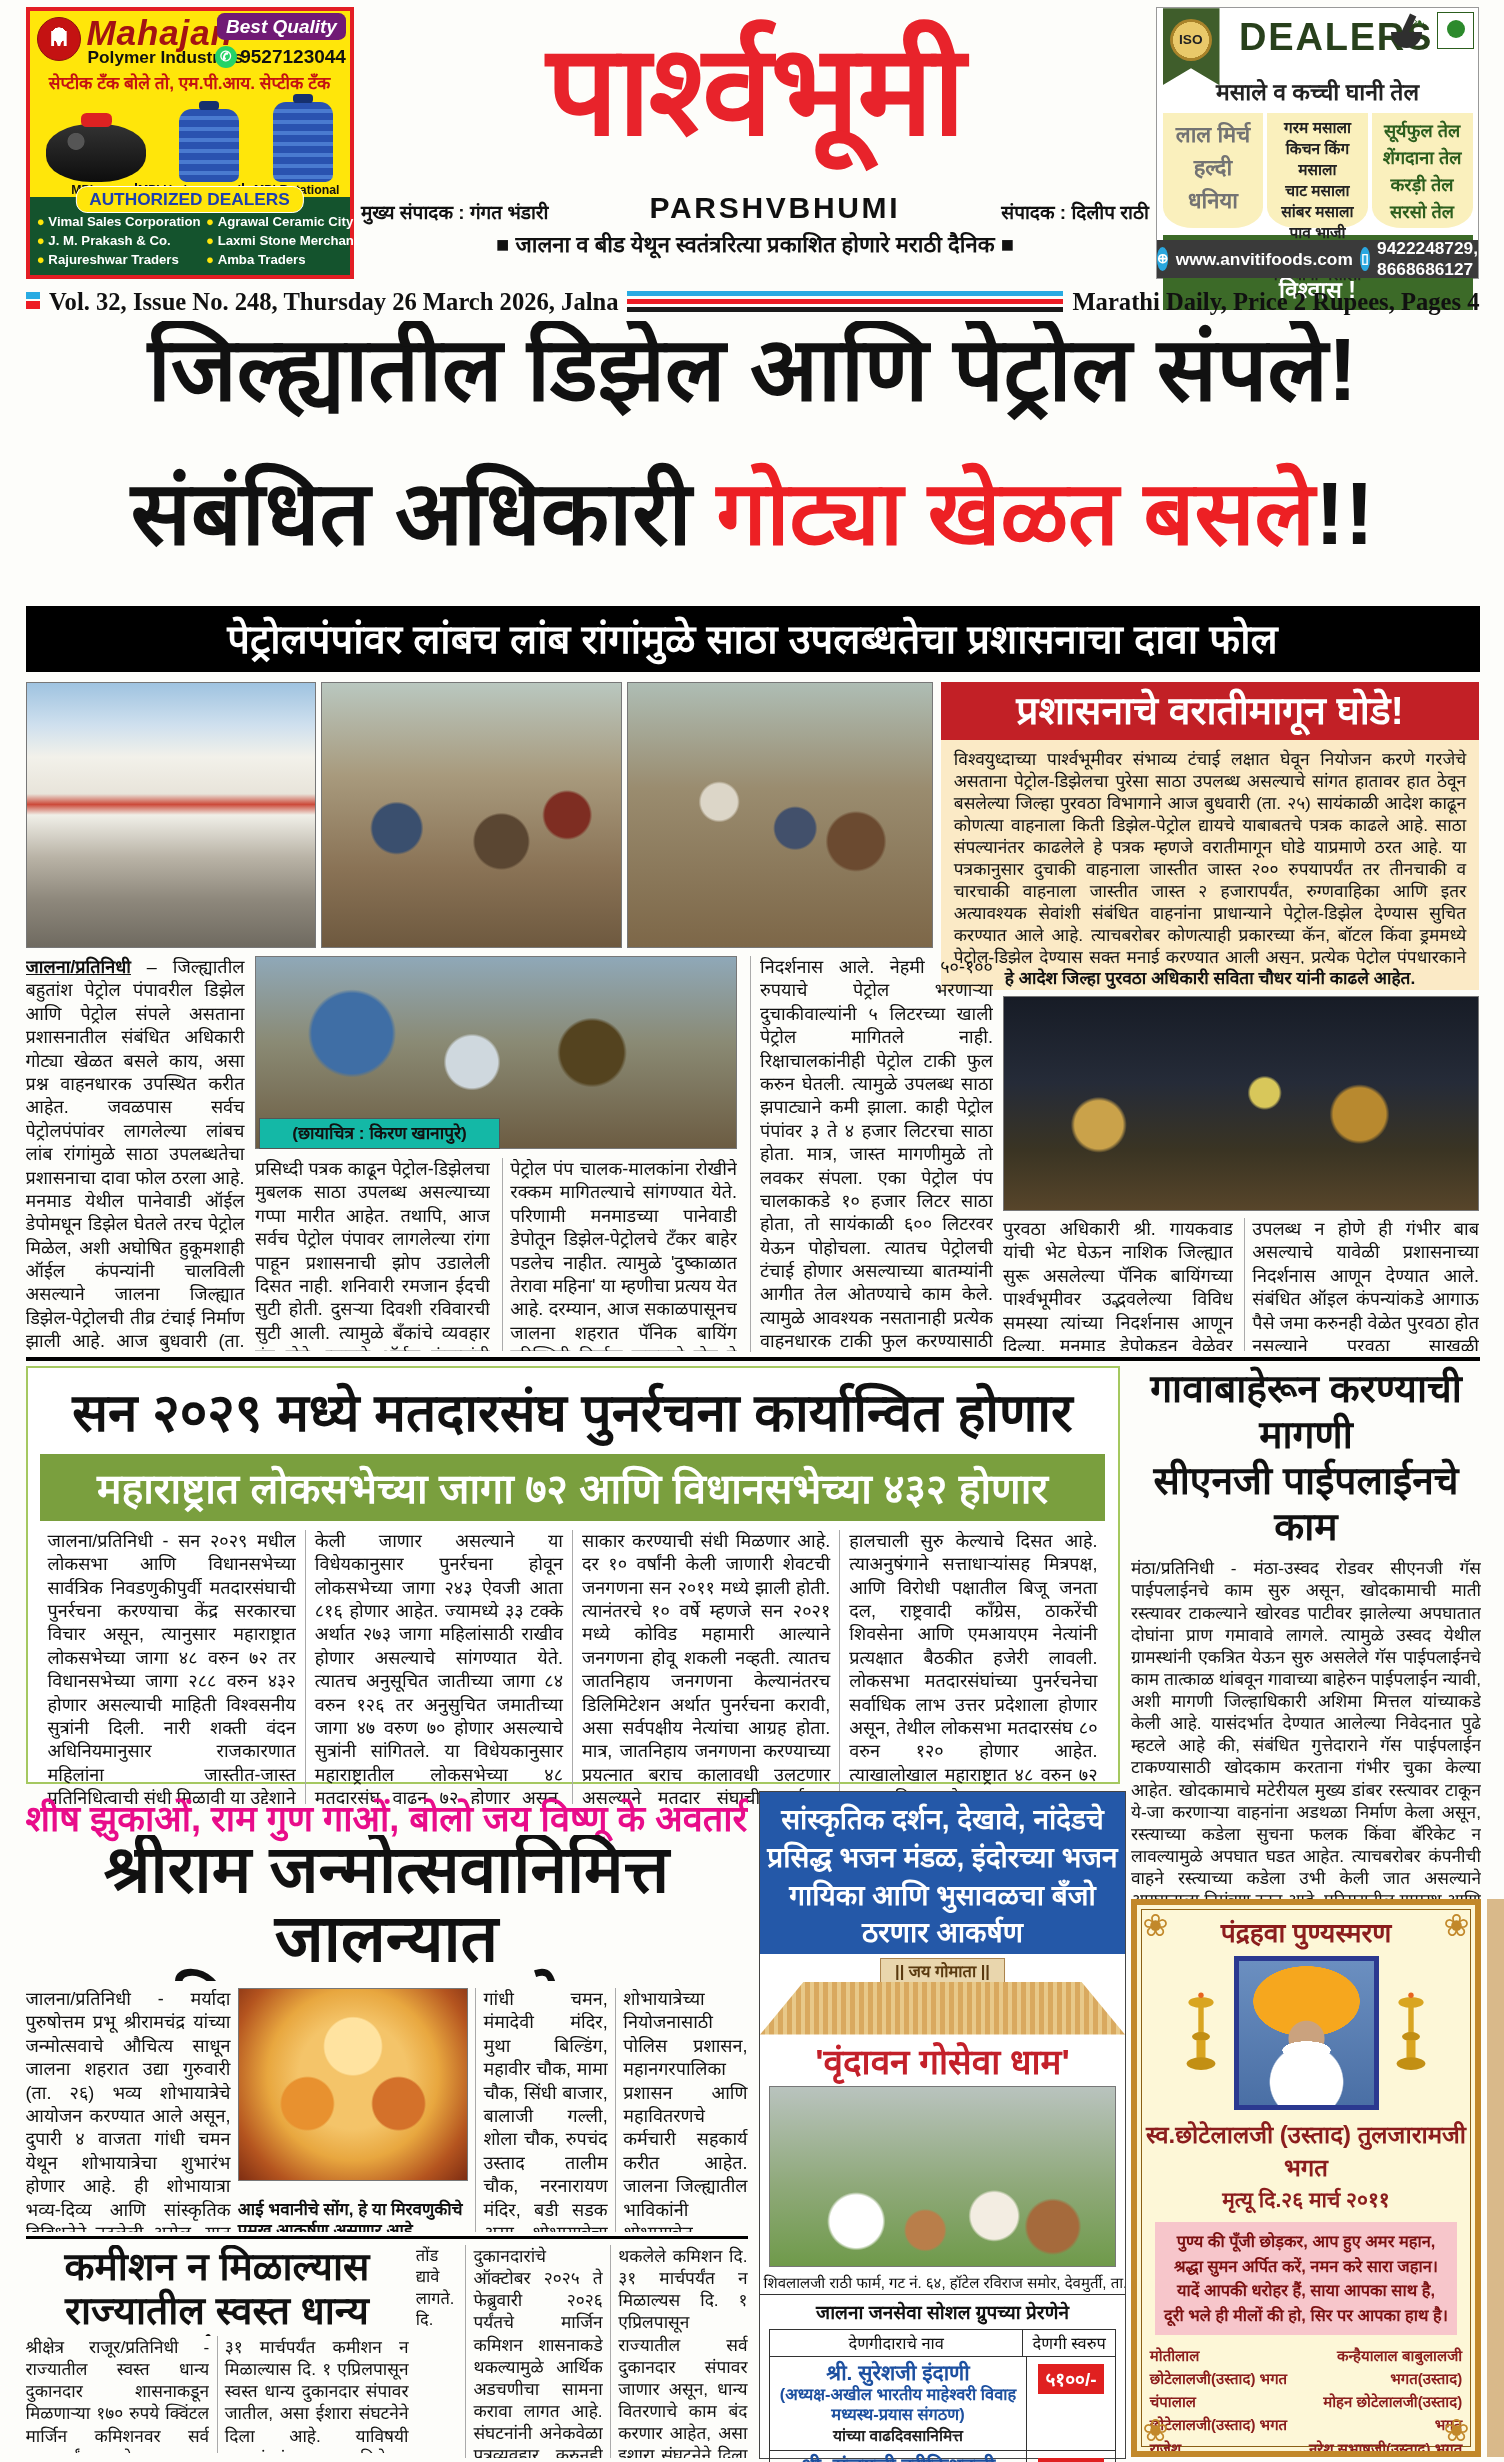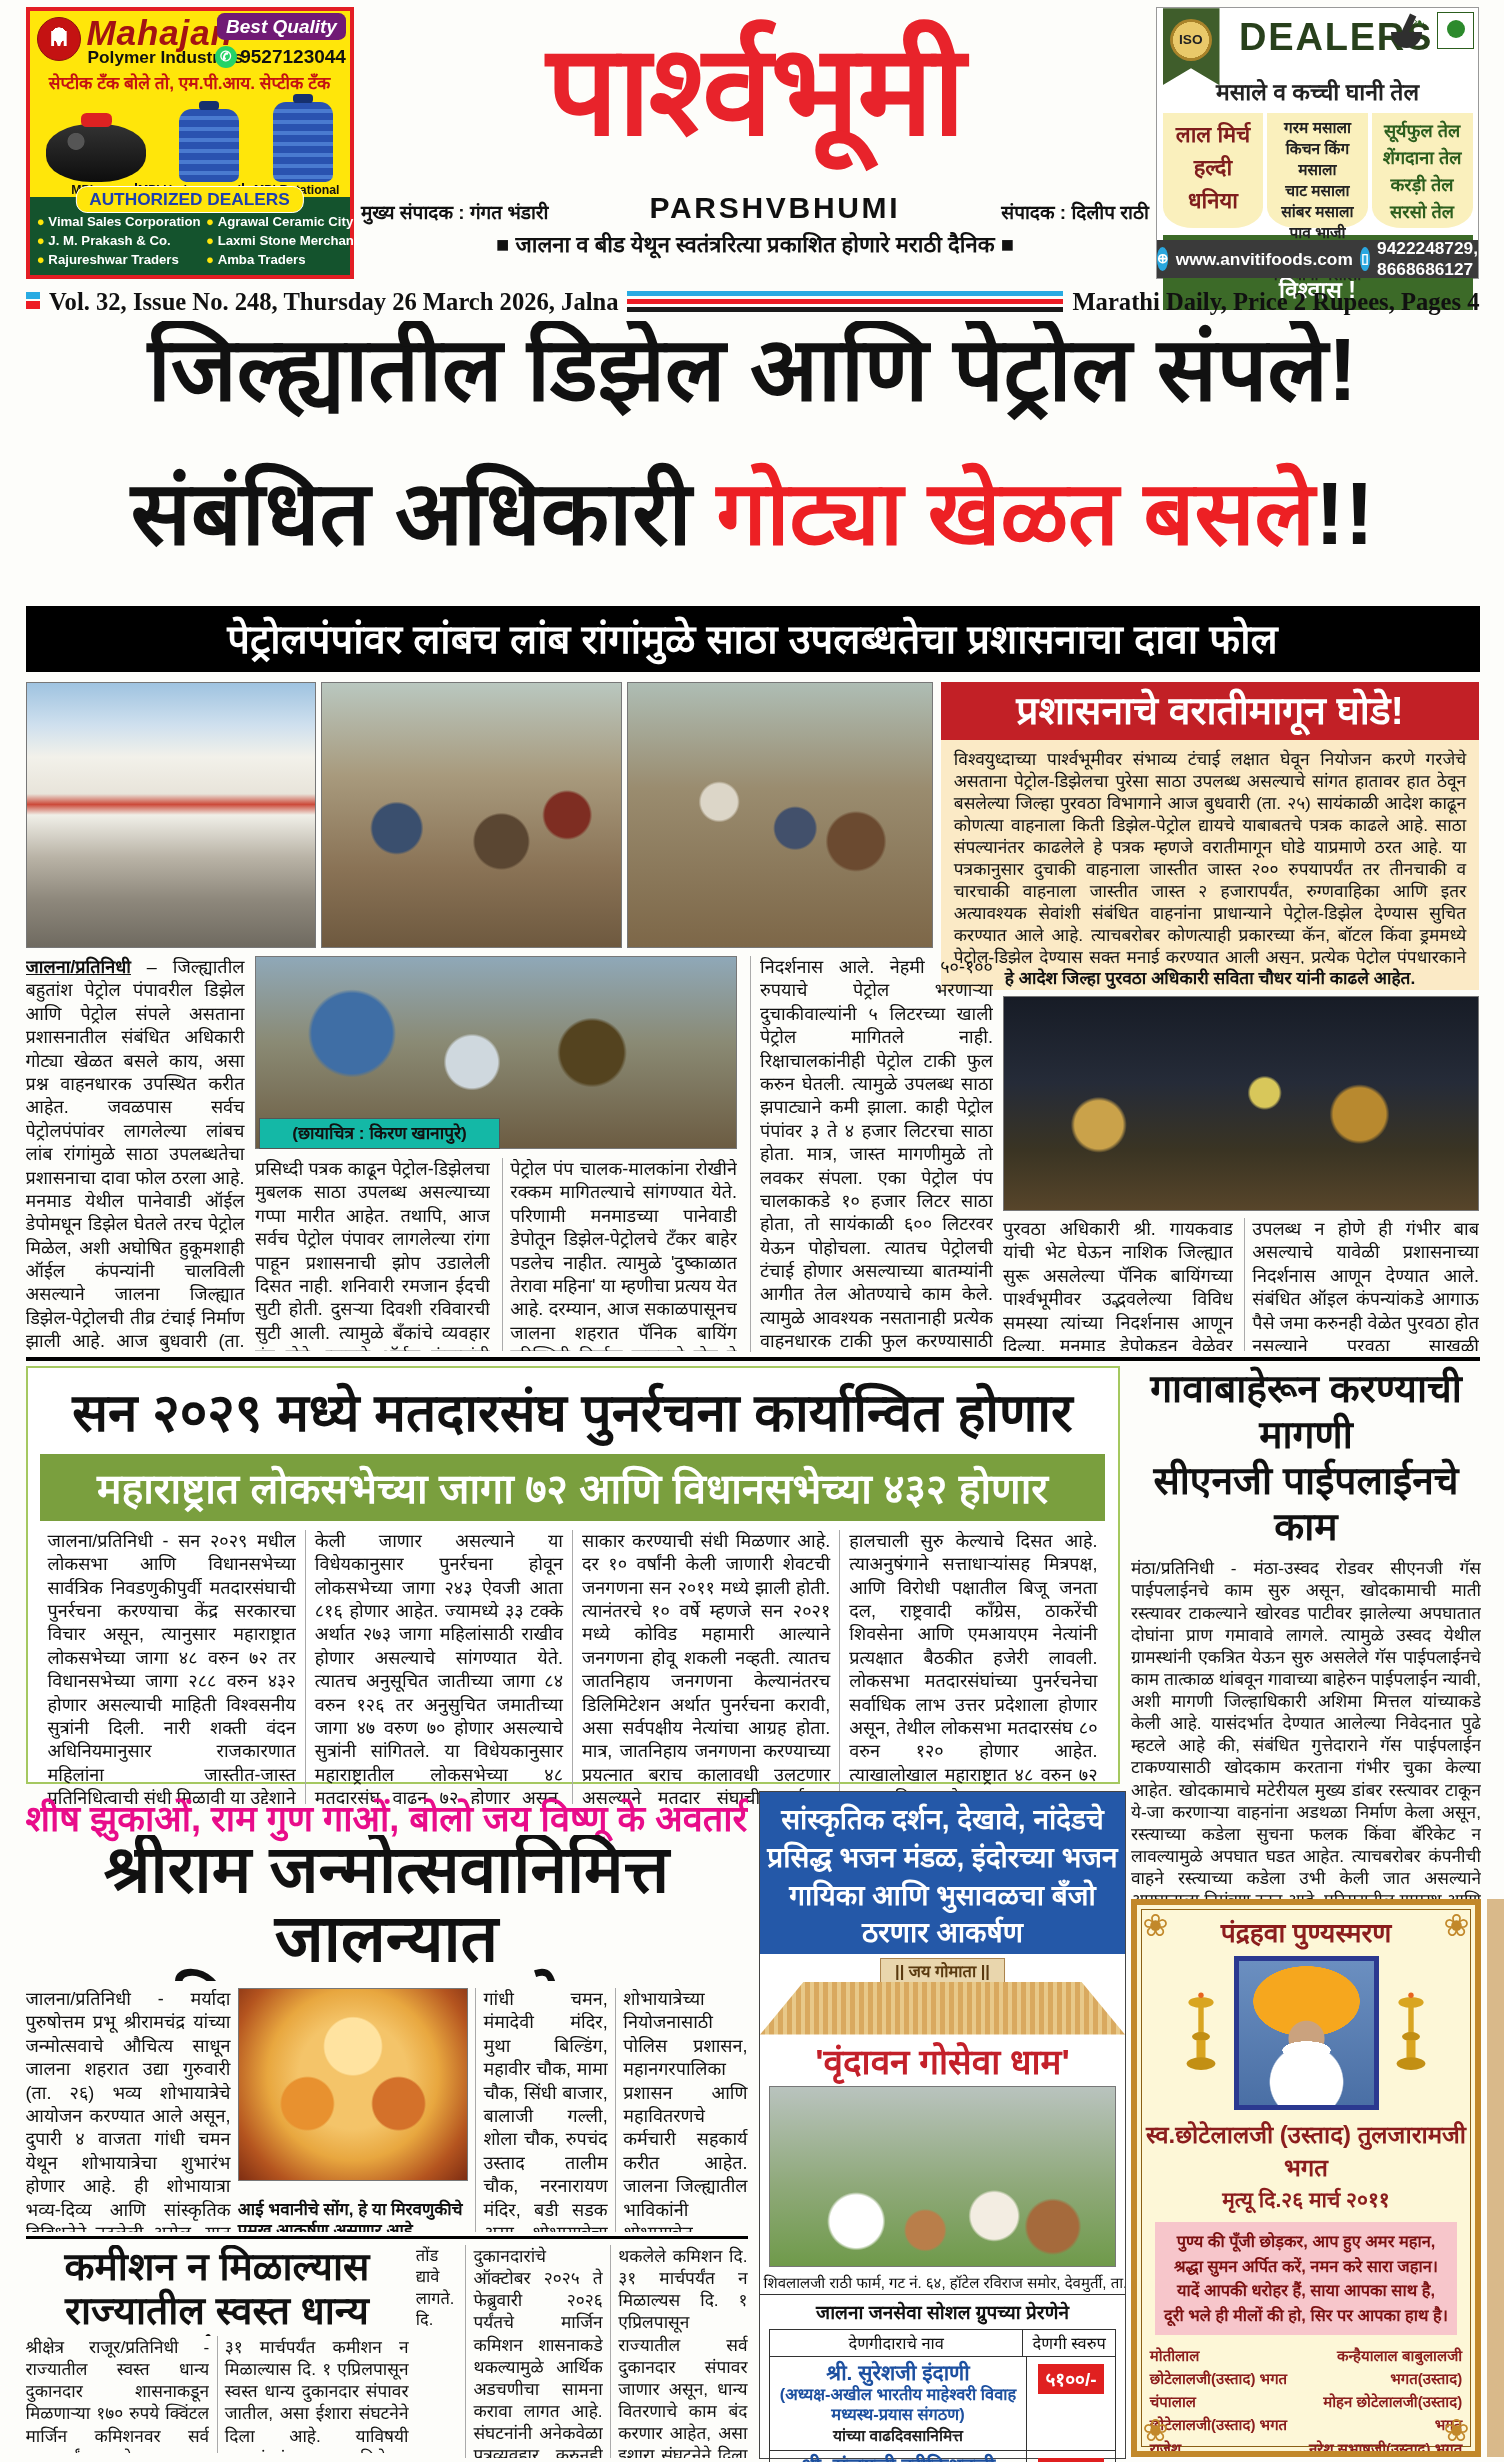--- a/index.html
+++ b/index.html
@@ -48,21 +48,21 @@
   .an-brand{position:absolute;left:82px;top:7.3px;font-size:38px;font-weight:bold;color:#28401c;letter-spacing:1.8px;}
   .an-mortar{position:absolute;left:230px;top:5.5px;width:40px;height:40px;}
   .an-bowl{position:absolute;left:3.6px;top:18px;width:31px;height:16.4px;background:#2f2f2f;border-radius:0 0 15.5px 15.5px;}
   .an-pestle{position:absolute;left:18px;top:0px;width:7.3px;height:22px;background:#2f2f2f;transform:rotate(25deg);}
   .an-leaf{position:absolute;right:1.8px;top:0;color:#2c5e1e;font-size:14.6px;}
   .an-fssai{position:absolute;right:3.6px;top:3.6px;width:35px;height:35px;border:1.8px solid #2c5e1e;}
   .an-fssai i{display:block;width:18px;height:18px;border-radius:50%;background:#2c8a2c;margin:7.3px auto;}
   .an-sub{text-align:center;font-size:23px;font-weight:bold;color:#222;}
   .an-cols{display:flex;justify-content:space-between;padding:5.5px 5.5px 0 5.5px;gap:3.6px;height:115px;}
   .an-col{background:#faf0bd;border-radius:0 0 30% 30%/0 0 18% 18%;flex:1;padding:5.5px 1.8px;text-align:center;}
-  .an-i1{color:#7f1d1d;font-weight:bold;font-size:22px;line-height:1.5;}
+  .an-i1{color:#737373;font-weight:bold;font-size:22px;line-height:1.5;}
   .an-i2{color:#222;font-weight:bold;font-size:15.5px;line-height:1.35;}
   .an-i3{color:#2c5e1e;font-weight:bold;font-size:18px;line-height:1.5;}
   .an-banner{margin:7.3px 5.5px 0 5.5px;background:#3c6a28;color:#fff;font-weight:bold;font-size:23px;text-align:center;padding:5.5px 0;}
   .an-bottom{position:absolute;left:0;bottom:0;width:100%;height:38px;background:#3a3a3a;color:#fff;display:flex;align-items:center;justify-content:center;gap:7.3px;font-size:17.3px;font-weight:bold;}
   .rnd-icon{display:inline-block;width:24px;height:24px;border-radius:50%;background:#2aa7df;color:#fff;text-align:center;line-height:24px;font-size:13.7px;}
 
   
   .dateline{left:25.5px;top:286px;width:1454px;height:31px;display:flex;align-items:center;gap:9px;font-family:"Liberation Serif",serif;font-weight:bold;font-size:24.6px;}
   .dl-stub{width:14.6px;height:20px;display:flex;flex-direction:column;gap:2.7px;}
   .dl-stub i{display:block;height:7.3px;}

